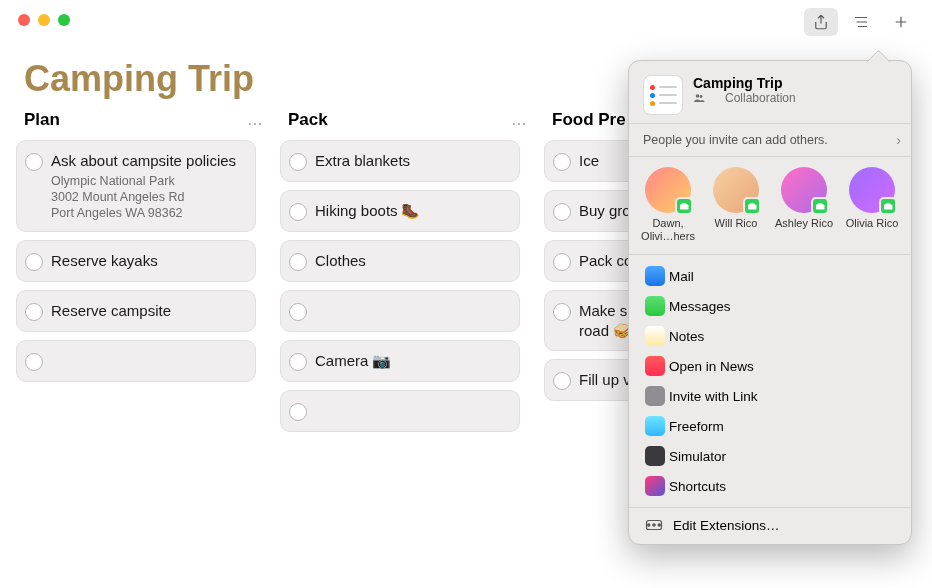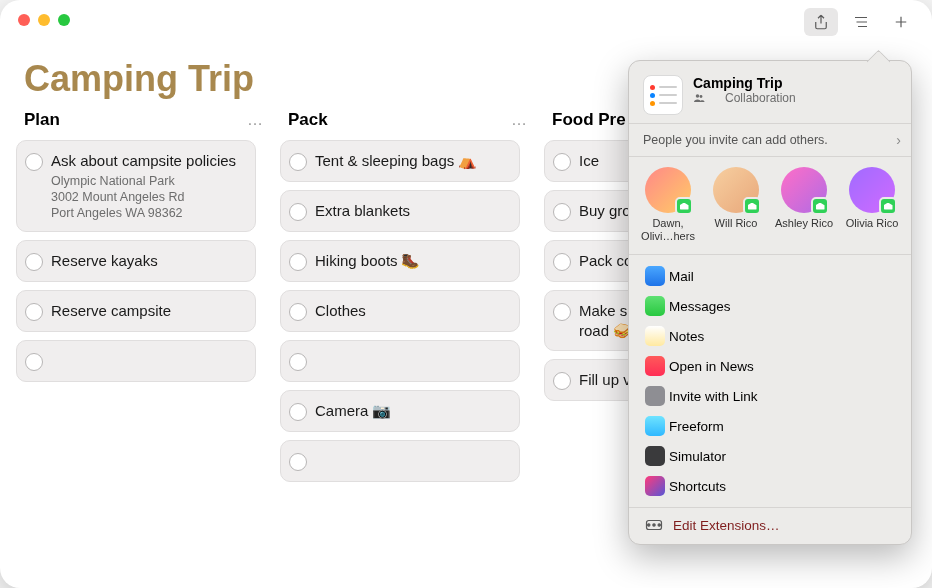--- a/index.html
+++ b/index.html
@@ -4,21 +4,21 @@
 <style>
   * { box-sizing: border-box; margin: 0; padding: 0; }
   html, body { width: 932px; height: 588px; overflow: hidden; }
   body {
     font-family: -apple-system, "Helvetica Neue", Arial, sans-serif;
     background: #f6f6f6;
   }
   .window {
     width: 932px; height: 588px;
     background: #fff;
-    border-radius: 20px;
+    border-radius: 0;
     box-shadow: 0 8px 30px rgba(0,0,0,0.20);
     position: relative;
     overflow: hidden;
   }
   
   .traffic { position:absolute; top:14px; left:18px; display:flex; gap:8px; }
   .tl { width:12px; height:12px; border-radius:50%; }
   .tl.red{background:#ff5f57;} .tl.yellow{background:#febc2e;} .tl.green{background:#28c840;}
 
   
@@ -134,21 +134,21 @@
     padding:5px 8px; border-radius:6px; cursor:pointer;
     font-size:13.5px; color:#000;
   }
   .app-ic{
     width:20px; height:20px; border-radius:5px;
     display:flex; align-items:center; justify-content:center;
     font-size:12px; color:#fff;
   }
   .edit-ext {
     display:flex; align-items:center; gap:10px;
-    padding:8px 16px 4px 16px; font-size:13.5px; color:#7f1d1d; cursor:pointer;
+    padding:8px 16px 4px 16px; font-size:13.5px; color:#000000; cursor:pointer;
   }
   .edit-ext .gear{ width:18px; height:18px; }
 </style>
 </head>
 <body>
 
 <div class="window">
 
   <div class="traffic">
     <div class="tl red"></div>
@@ -200,24 +200,20 @@
         </div>
         <div class="card empty">
           <div class="radio"></div>
           <div class="body"></div>
         </div>
       </div>
       <div class="col">
         <div class="colhead">
           <span class="name">Pack</span>
     <span class="more">…</span>
-        </div>
-        <div class="card">
-          <div class="radio"></div>
-          <div class="body">Tent &amp; sleeping bags ⛺️</div>
         </div>
         <div class="card">
           <div class="radio"></div>
           <div class="body">Extra blankets</div>
         </div>
         <div class="card">
           <div class="radio"></div>
           <div class="body">Hiking boots 🥾</div>
         </div>
         <div class="card">

